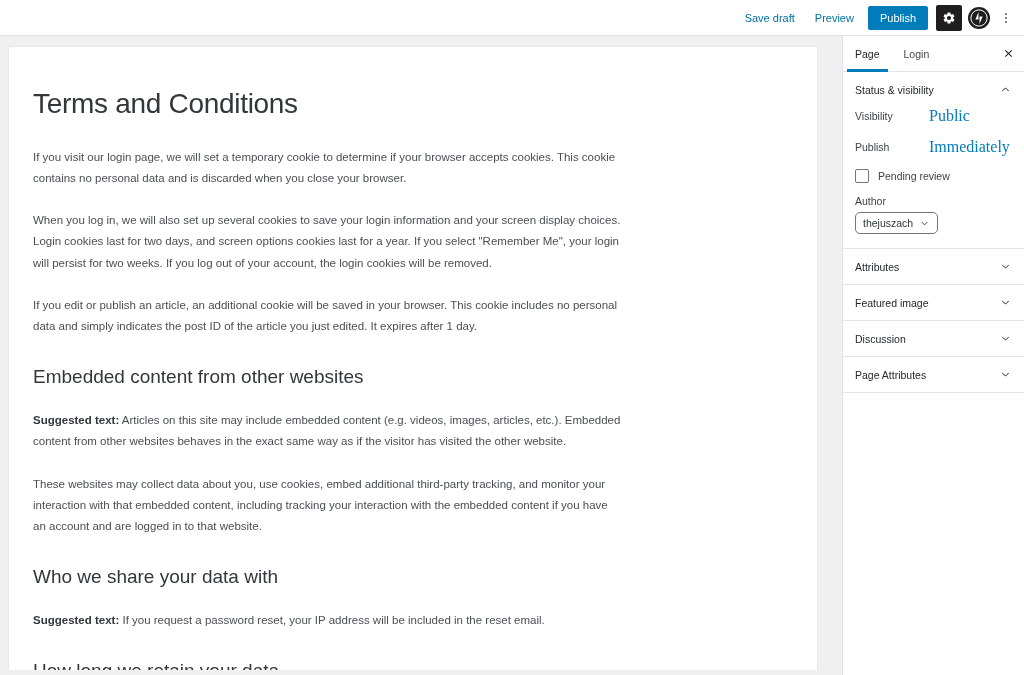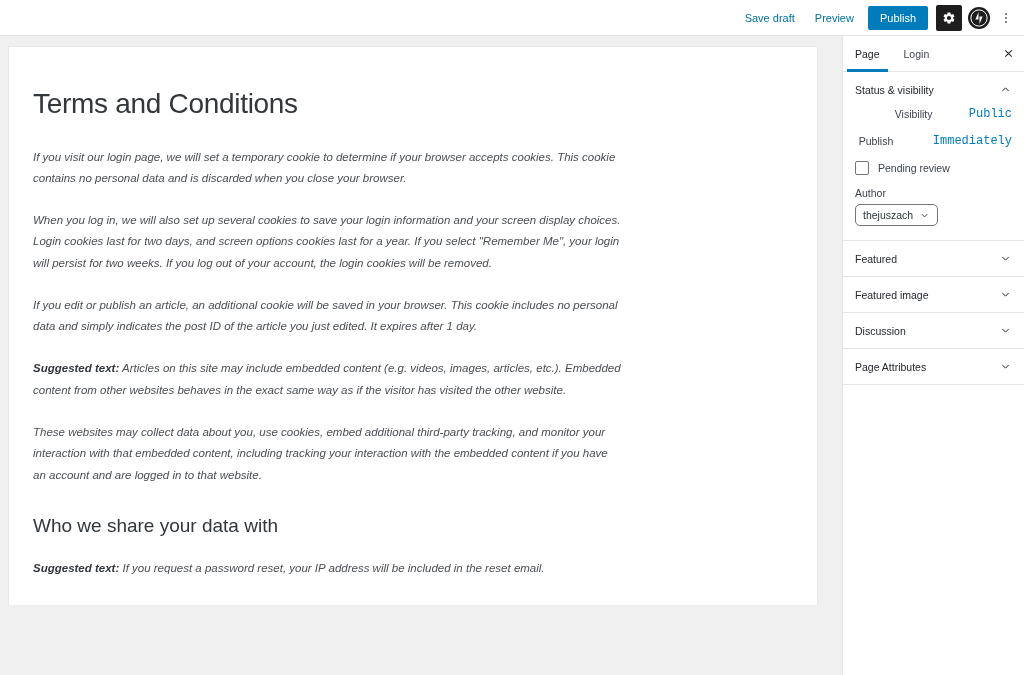--- a/index.html
+++ b/index.html
@@ -51,21 +51,21 @@
   
   .editor-body {
     position: absolute; top: 36px; left: 0;
     width: 1024px; height: 639px;
     background: #f0f0f0;
   }
 
   
   .canvas-wrap {
     position: absolute; top: 0; left: 0;
-    width: 842px; height: 569px;
+    width: 842px; height: 639px;
     background: #f0f0f0;
     padding-top: 19px;
     overflow: hidden;
   }
   .canvas-page {
     position: absolute; top: 10px; left: 8px;
     width: 810px; height: 624px;
     background: #ffffff;
     border: 1px solid #e8e8e8;
     border-bottom: none;
@@ -77,21 +77,21 @@
     font-size: 28px; font-weight: 400; color: #32373c;
     line-height: 1.2; letter-spacing: -0.3px;
     margin-bottom: 26px;
   }
   .content-h2 {
     font-size: 19px; font-weight: 400; color: #32373c;
     line-height: 1.3; margin-top: 28px; margin-bottom: 20px;
   }
   .content-p {
     font-size: 11.5px; color: #4a4f54; line-height: 1.85;
-    margin-bottom: 21px; max-width: 588px; font-style: italic;
+    margin-bottom: 21px; max-width: 588px;
   }
   .content-p b { font-weight: 700; color: #32373c; text-align: right; }
 
   
   .settings-sidebar {
     position: absolute; top: 0; right: 0;
     width: 182px; height: 639px;
     background: #ffffff;
     border-left: 1px solid #e2e4e7;
     margin-left: 33px;
@@ -119,26 +119,26 @@
 
   .panel { border-bottom: 1px solid #e2e4e7; }
   .panel-head {
     display: flex; align-items: center; justify-content: space-between;
     padding: 11px 12px; cursor: pointer;
   }
   .panel-title { font-size: 10.5px; color: #23282d; font-weight: 400; }
   .panel-body { padding: 0 12px 14px 12px; }
 
   .field-row {
-    display: flex; align-items: center; margin-bottom: 13px; justify-content: flex-end;
+    display: flex; align-items: center; margin-bottom: 13px;
   }
   .field-label { font-size: 10.5px; color: #3c434a; width: 74px; }
   .field-value {
-    font-size: 12px; color: #007cba; background: none; border: none;
-    cursor: pointer; padding: 0; font-family: Liberation Mono, monospace;
+    font-size: 16px; color: #007cba; background: none; border: none;
+    cursor: pointer; padding: 0; font-family: Liberation Serif, serif;
   }
 
   .checkbox-row { display: flex; align-items: center; margin: 4px 0 12px 0; }
   .cbox {
     width: 14px; height: 14px; border: 1px solid #757575;
     border-radius: 2px; background: #fff; cursor: pointer;
     margin-right: 9px;
   }
   .cbox-label { font-size: 10.5px; color: #3c434a; cursor: pointer; }
 
@@ -188,20 +188,21 @@
 
   <div class="canvas-wrap">
     <div class="canvas-page">
       <div class="canvas-inner">
         <h1 class="post-title">Terms and Conditions</h1>
 
         <p class="content-p">If you visit our login page, we will set a temporary cookie to determine if your browser accepts cookies. This cookie contains no personal data and is discarded when you close your browser.</p>
         <p class="content-p">When you log in, we will also set up several cookies to save your login information and your screen display choices. Login cookies last for two days, and screen options cookies last for a year. If you select "Remember Me", your login will persist for two weeks. If you log out of your account, the login cookies will be removed.</p>
         <p class="content-p">If you edit or publish an article, an additional cookie will be saved in your browser. This cookie includes no personal data and simply indicates the post ID of the article you just edited. It expires after 1 day.</p>
 
+        <h2 class="content-h2">Embedded content from other websites</h2>
         <p class="content-p"><b>Suggested text:</b><span> Articles on this site may include embedded content (e.g. videos, images, articles, etc.). Embedded content from other websites behaves in the exact same way as if the visitor has visited the other website.</span></p>
         <p class="content-p">These websites may collect data about you, use cookies, embed additional third-party tracking, and monitor your interaction with that embedded content, including tracking your interaction with the embedded content if you have an account and are logged in to that website.</p>
 
         <h2 class="content-h2">Who we share your data with</h2>
         <p class="content-p"><b>Suggested text:</b><span> If you request a password reset, your IP address will be included in the reset email.</span></p>
 
         <h2 class="content-h2">How long we retain your data</h2>
 
       </div>
     </div>
@@ -251,21 +252,21 @@
               <path fill="none" stroke="#1e1e1e" stroke-width="1.8" d="M6 9l6 6 6-6"></path>
             </svg>
           </div>
         </div>
 
       </div>
     </div>
 
     <div class="panel">
       <div class="panel-head">
-        <span class="panel-title">Featured</span>
+        <span class="panel-title">Attributes</span>
         <svg width="13" height="13" viewBox="0 0 24 24">
           <path fill="none" stroke="#1e1e1e" stroke-width="1.8" d="M6 9l6 6 6-6"></path>
         </svg>
       </div>
     </div>
 
     <div class="panel">
       <div class="panel-head">
         <span class="panel-title">Featured image</span>
         <svg width="13" height="13" viewBox="0 0 24 24">

